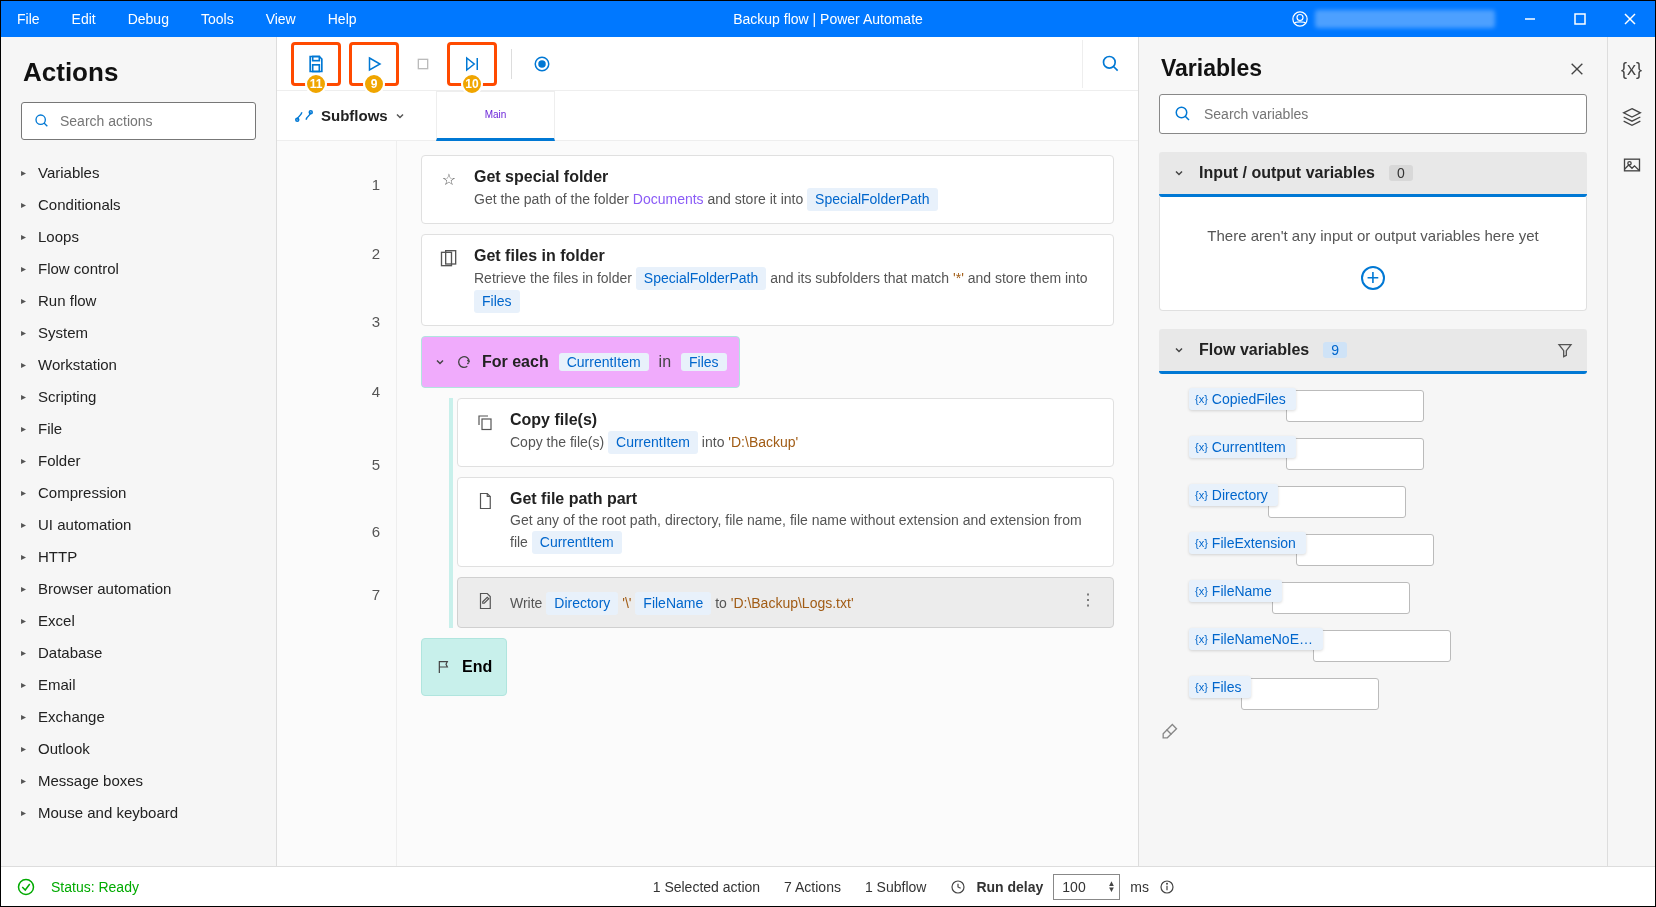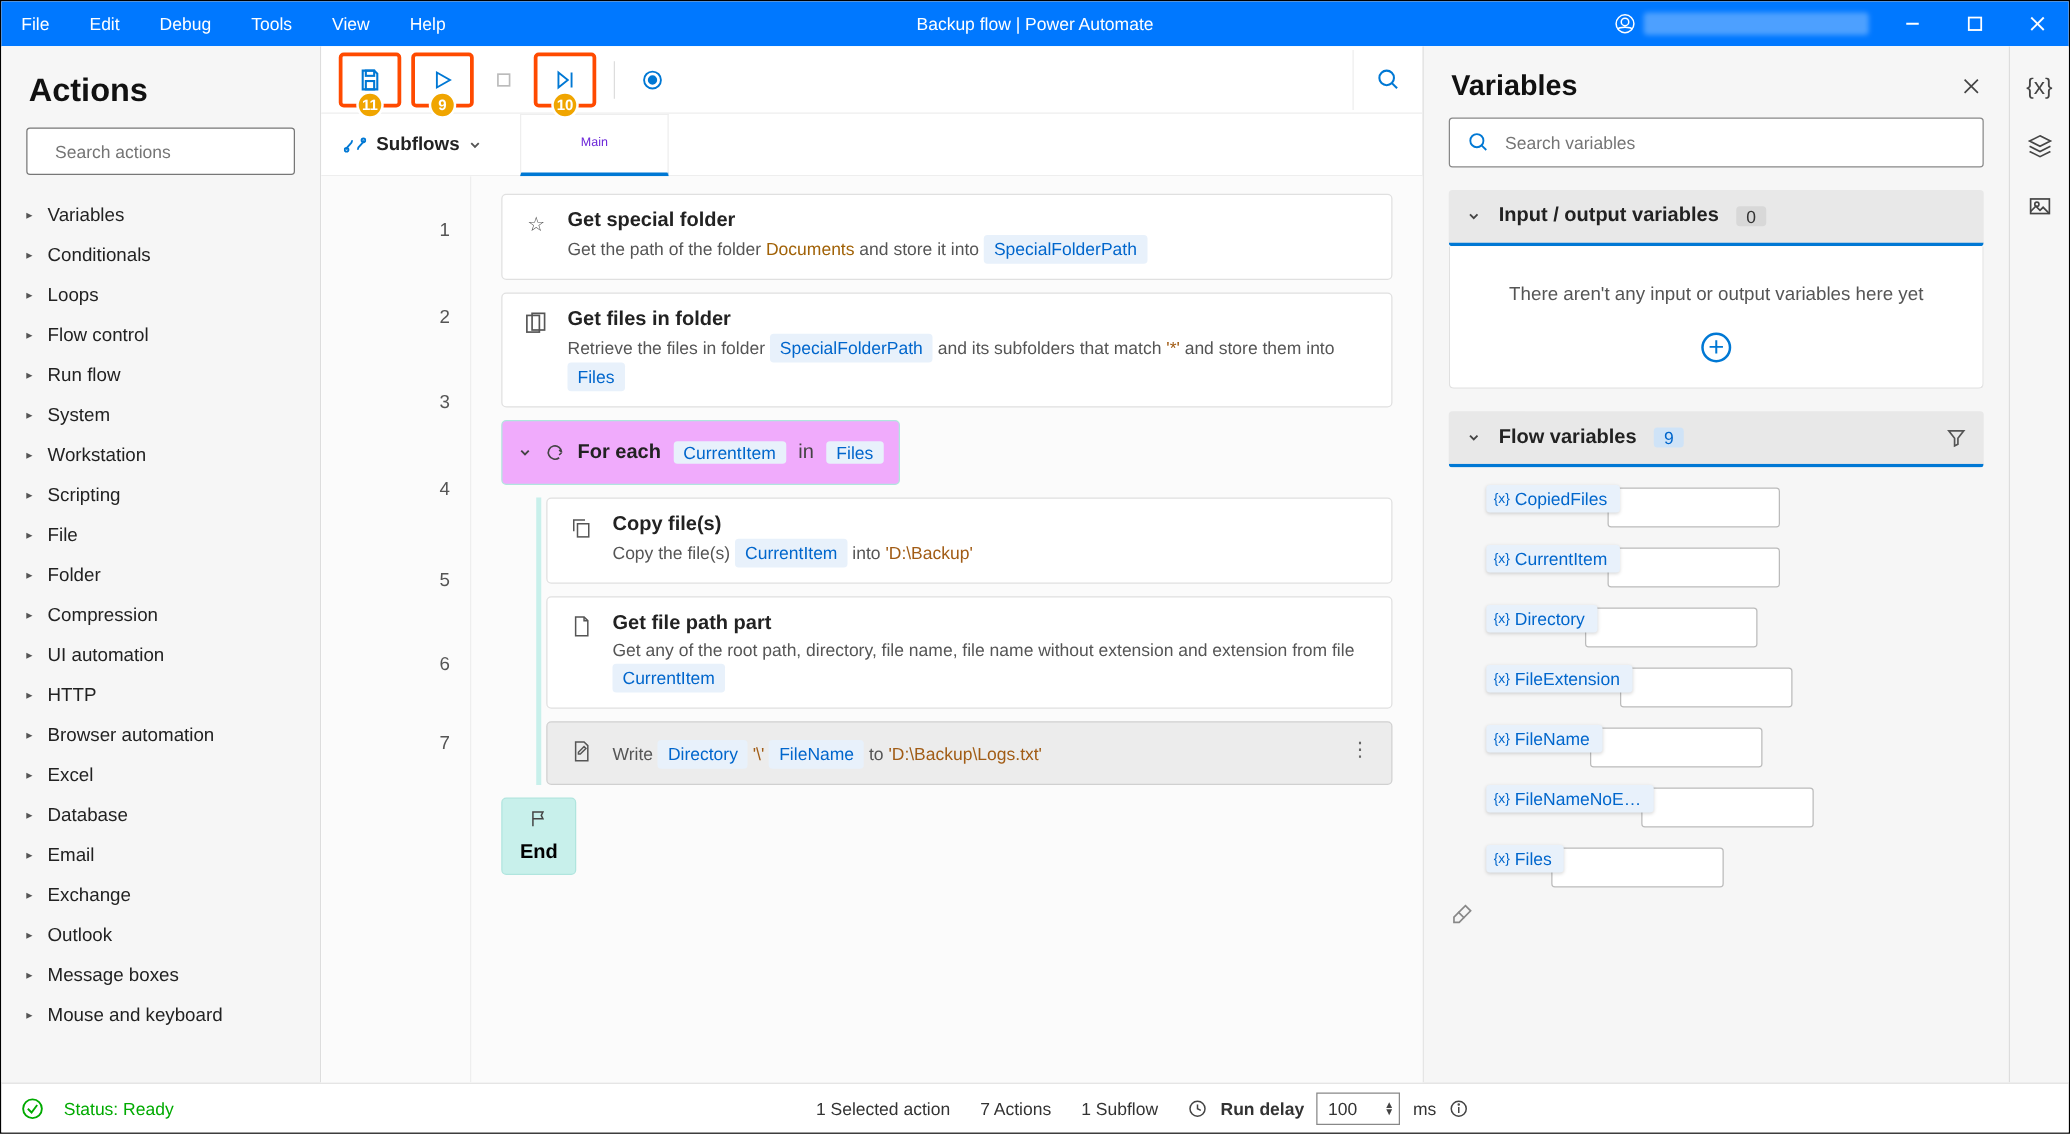--- a/index.html
+++ b/index.html
@@ -12,21 +12,21 @@
 .titlebar .app-title { position: absolute; left: 50%; transform: translateX(-50%); color: #fff; }
 .titlebar .win-controls { margin-left: auto; display: flex; align-items: center; }
 .titlebar .win-user { display:flex; align-items:center; gap:6px; margin-right:10px; }
 .titlebar .user-blur { width:180px; height:18px; background:rgba(255,255,255,0.3); border-radius:3px; filter: blur(2px); }
 .titlebar .win-btn { width:50px; height:36px; display:flex; align-items:center; justify-content:center; }
 
 
 .content { display: flex; flex: 1; overflow: hidden; background: #fff; }
 
 
-.left-panel { width: 256px; background: #f6f6f6; border-right: 1px solid #ddd; display: flex; flex-direction: column; }
+.left-panel { width: 276px; background: #f6f6f6; border-right: 1px solid #ddd; display: flex; flex-direction: column; }
 .left-panel h2 { font-size: 26px; font-weight: 600; padding: 20px 22px 14px; color: #111; }
 .search-box { margin: 0 20px 12px; border: 1px solid #777; border-radius: 3px; height: 38px; display: flex; align-items: center; padding: 0 12px; color: #555; background: #fff; }
 .search-box input { border: none; outline: none; flex:1; font-size:14px; margin-left:10px; color:#333; }
 .cat-list { overflow-y: auto; padding: 4px 0; }
 .cat-item { display: flex; align-items: center; height: 32px; padding: 0 20px; font-size: 15px; color: #222; cursor: pointer; }
 .cat-chevron { color:#555; margin-right:12px; font-size:10px; }
 
 
 .mid-panel { flex: 1; display: flex; flex-direction: column; background: #fff; border-right: 1px solid #ddd; position: relative; }
 .toolbar { height: 54px; border-bottom: 1px solid #eee; display:flex; align-items:center; padding-left:10px; }
@@ -46,32 +46,32 @@
 .gutter .ln { height: var(--h); display:flex; align-items:center; justify-content:flex-end; padding-right:16px; }
 .steps { flex:1; padding: 14px 24px; overflow:auto; }
 
 .step-card { background:#fff; border:1px solid #e0e0e0; border-radius:4px; padding:12px 16px; margin-bottom:10px; display:flex; gap:14px; }
 .step-card .icon { color:#555; padding-top:2px; width:22px; display:flex; justify-content:center; }
 .step-card .body { flex:1; }
 .step-title { font-weight:600; font-size:16px; color:#222; }
 .step-desc { font-size:14px; color:#555; line-height:1.5; margin-top:2px; }
 .chip { background:#e8f1fb; color:#0066cc; padding:1px 8px; border-radius:3px; display:inline-block; font-size:14px; }
 .lit { color:#a15c15; }
-.lnk { color:#a16207; }
+.lnk { color:#8b5cf6; }
 
 .loop-head { background:#f0abfc; border:1px solid #b0e5de; border-radius:4px; padding:16px 12px; display:inline-flex; align-items:center; gap:10px; font-size:16px; margin-bottom:10px; }
 .loop-head .caret { color:#444; }
 .loop-head .cycle { color:#444; }
 .loop-head strong { font-weight:600; color:#222; }
 .loop-head .in-kw { color:#444; }
 .loop-children { margin-left:28px; border-left: 4px solid #c8f0eb; padding-left:4px; }
 
 .step-card.sel { background:#ececec; border-color:#d0d0d0; }
 .step-card.sel .more { color:#666; margin-left:auto; letter-spacing:1px; }
-.end-block { background:#c8f0eb; border:1px solid #b0e5de; border-radius:4px; padding:8px 14px; display:inline-flex; align-items:center; gap:10px; font-size:16px;flex-direction:column; }
+.end-block { background:#c8f0eb; border:1px solid #b0e5de; border-radius:4px; padding:19px 14px; display:inline-flex; align-items:center; gap:10px; font-size:16px; }
 .end-block .flag { color:#444; }
 
 
 .right-panel { width:468px; background:#f6f6f6; display:flex; flex-direction:column; }
 .rp-head { display:flex; align-items:center; justify-content:space-between; padding:18px 22px 4px; }
 .rp-head h2 { font-size:23px; font-weight:600; color:#111; }
 .rp-body { padding: 8px 20px; flex:1; overflow:hidden; display:flex; flex-direction:column; }
 .rp-search { border:1px solid #888; border-radius:3px; height:40px; background:#fff; display:flex; align-items:center; padding:0 14px; color:#555; margin-bottom:18px; }
 .rp-search input { border:none; outline:none; flex:1; font-size:14px; margin-left:12px; }
 .rp-section { background:#e8e8e8; border-radius:3px; padding:12px 14px; display:flex; align-items:center; gap:14px; font-size:16px; font-weight:600; color:#222; cursor:pointer; border-bottom:3px solid #0078d4;}

